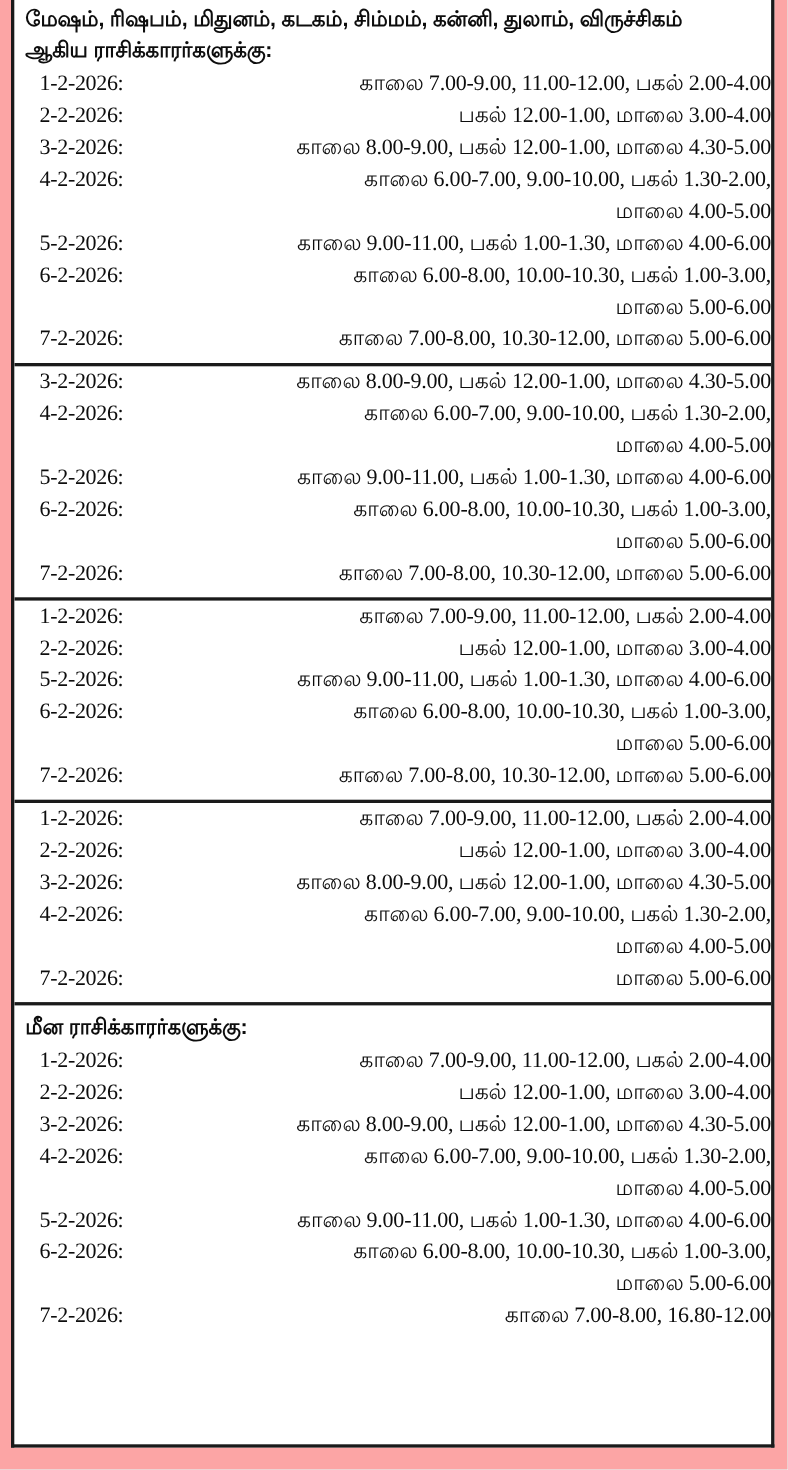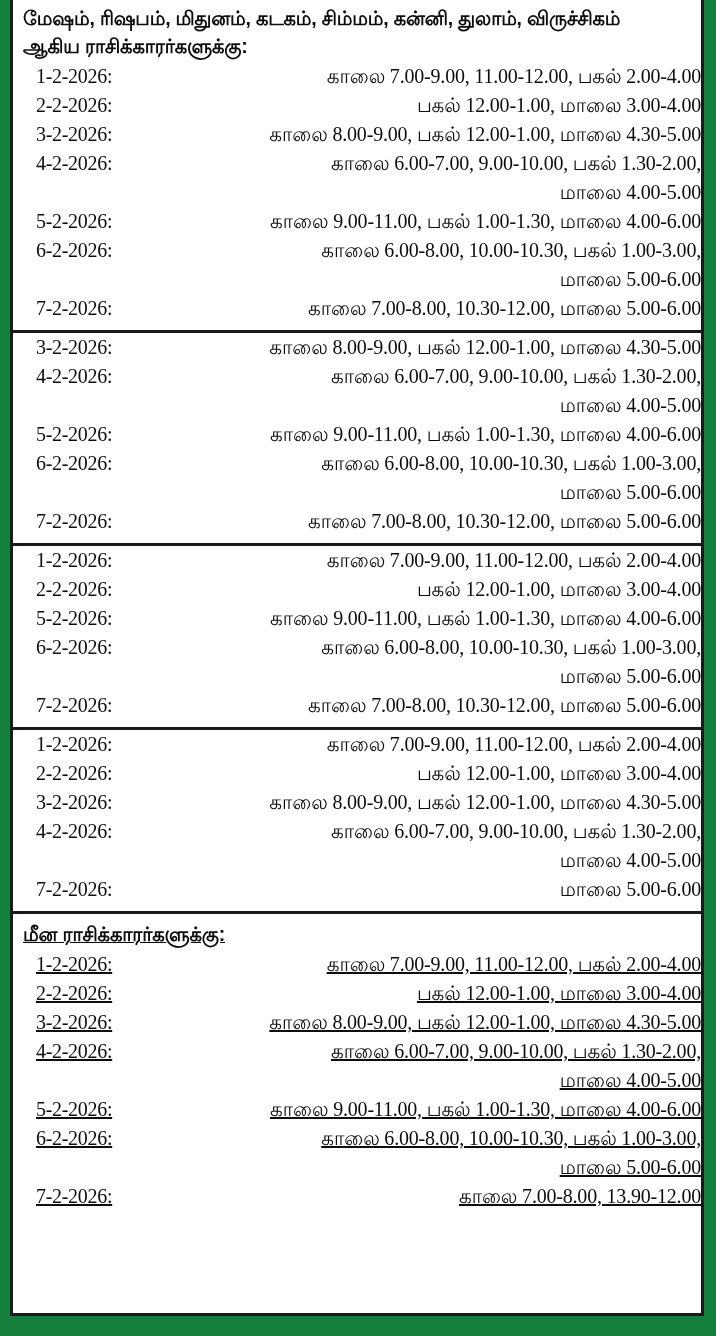--- a/index.html
+++ b/index.html
@@ -13,21 +13,21 @@
     height: 1336px;
     font-family: "Liberation Serif", "DejaVu Serif", serif;
     color: #0d0d0d;
     overflow: hidden;
   }
 
   .page {
     position: relative;
     width: 716px;
     height: 1336px;
-    background: #15803d;
+    background: #fca5a5;
   }
 
   
   .table-block {
     position: absolute;
     left: 10px;
     top: -2px;
     width: 694px;
     height: 1318px;
     background: #ffffff;
@@ -38,21 +38,20 @@
     overflow: hidden;
   }
 
   .section {
     border-bottom: 3px solid #1a1a1a;
     padding: 0;
     box-sizing: border-box;
   }
   .section:last-child {
     border-bottom: none;
-    text-decoration: underline;
   }
 
   .section-heading {
     font-family: "Liberation Sans", "DejaVu Sans", sans-serif;
     font-weight: bold;
     font-size: 19.5px;
     line-height: 28px;
     padding: 6px 8px 2px 10px;
     letter-spacing: -0.2px;
     white-space: nowrap;
@@ -258,18 +257,18 @@
           <div class="row">
             <span class="row-date">6-2-2026:</span>
             <span class="row-times">காலை   6.00-8.00,   10.00-10.30,   பகல்   1.00-3.00,</span>
           </div>
           <div class="row continuation">
             <span class="row-date"></span>
             <span class="row-times">மாலை  5.00-6.00</span>
           </div>
           <div class="row">
             <span class="row-date">7-2-2026:</span>
-            <span class="row-times">காலை  7.00-8.00,  13.90-12.00</span>
+            <span class="row-times">காலை  7.00-8.00,  16.80-12.00</span>
           </div>
         </div>
       </div>
     </div>
 </div>
 
 </body></html>

